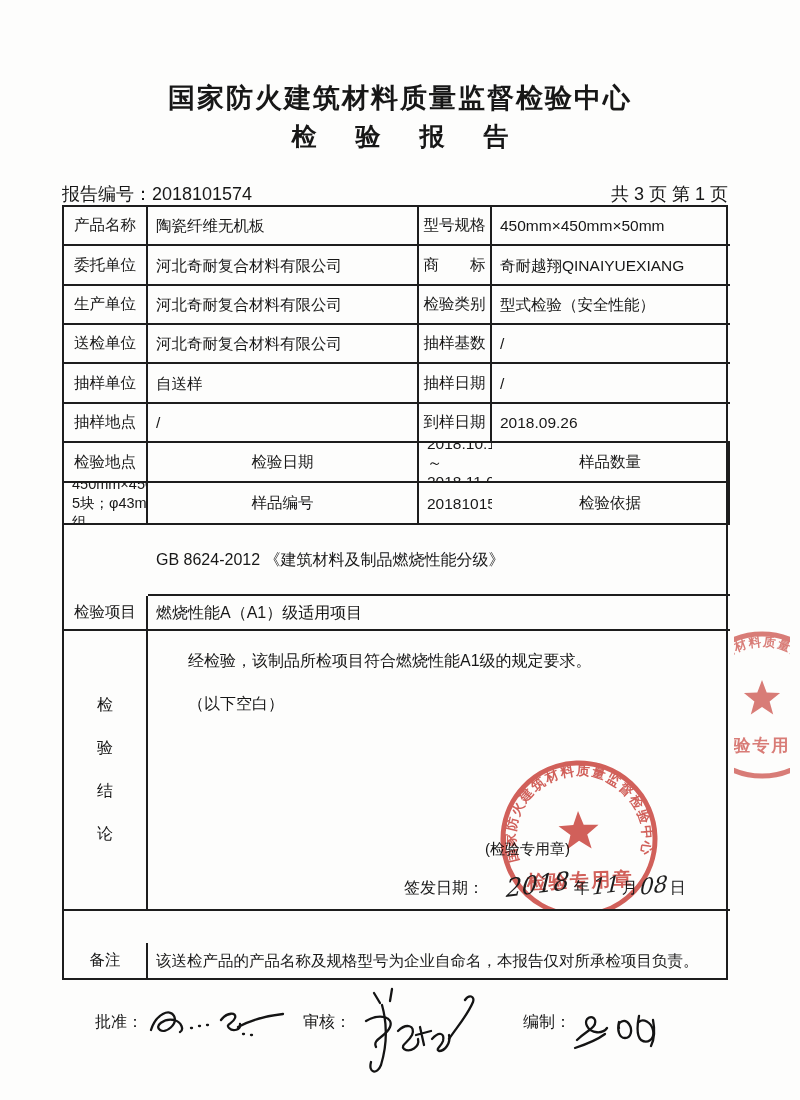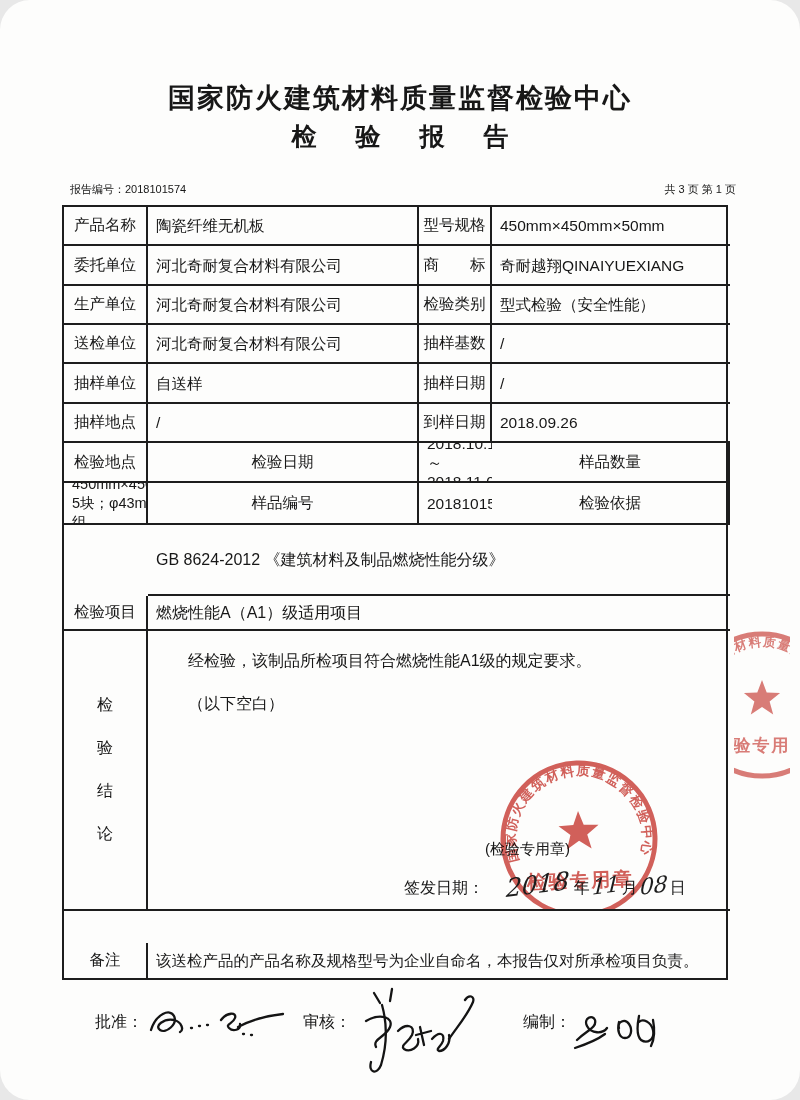--- a/index.html
+++ b/index.html
@@ -1,23 +1,23 @@
 <!DOCTYPE html>
 <html><head>
 <meta charset="utf-8">
 <style>
   html,body{margin:0;padding:0;background:#e8e8e8;}
   .page{position:relative;width:800px;height:1100px;background:#fdfdfc;margin:0 auto;
-        font-family:"Liberation Sans","DejaVu Sans",sans-serif;color:#171717;overflow:hidden;border-radius:30px;}
+        font-family:"Liberation Sans","DejaVu Sans",sans-serif;color:#171717;overflow:hidden;}
   .title{position:absolute;top:80px;left:0;width:100%;text-align:center;
          font-size:27px;font-weight:bold;letter-spacing:2px;}
   .subtitle{position:absolute;top:120px;left:0;width:100%;text-align:center;
             font-size:25px;font-weight:bold;letter-spacing:16px;text-indent:16px;}
-  .meta-row{position:absolute;top:182px;left:70px;width:666px;display:flex;
-            justify-content:space-between;font-size:11px;text-align:center;}
+  .meta-row{position:absolute;top:182px;left:62px;width:666px;display:flex;
+            justify-content:space-between;font-size:18px;text-align:center;}
   
   .tb{position:absolute;top:205px;left:62px;width:666px;
       display:grid;grid-template-columns:84px 271px 73px 238px;
       grid-template-rows:39px 40px 39px 39px 40px 39px 40px 42px 71px 35px 280px 67px;
       border:2px solid #1d1d1d;box-sizing:border-box;font-size:15.5px;}
   .c{border-right:2px solid #1d1d1d;border-bottom:2px solid #1d1d1d;
      display:flex;align-items:center;box-sizing:border-box;overflow:hidden;}
   .lbl{justify-content:center;text-align:center;padding:0 2px;}
   .val{padding:2px 6px 2px 8px;line-height:19px;}
   .lc{border-right:none;}

